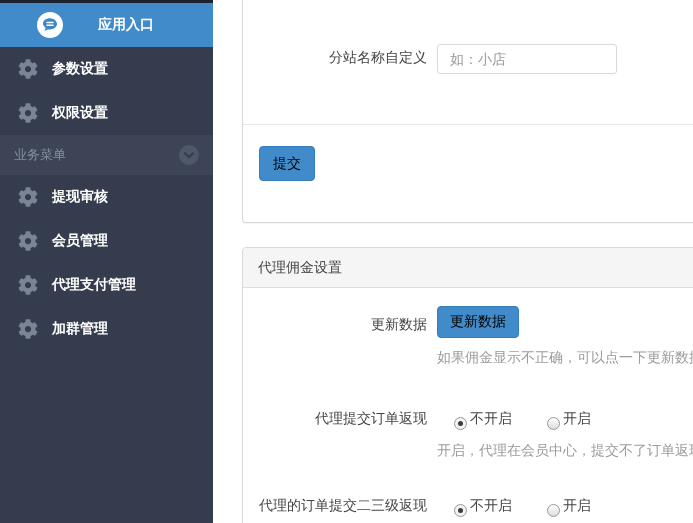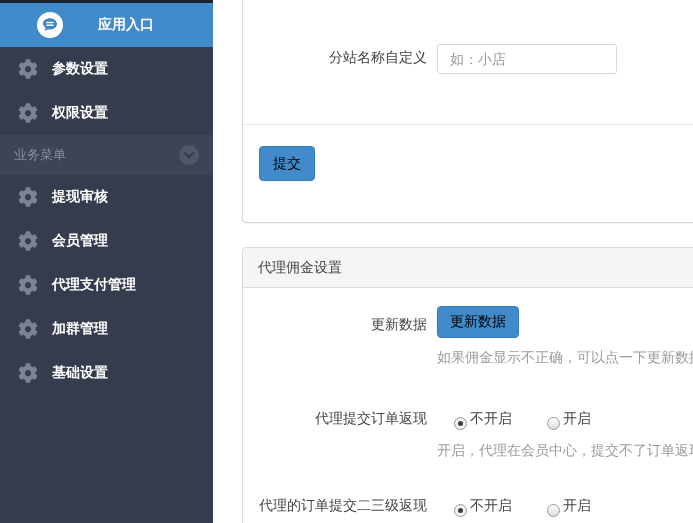--- a/index.html
+++ b/index.html
@@ -151,26 +151,20 @@
         <use href="#gear"></use>
       </svg>
     <span class="nav-label">代理支付管理</span>
   </div>
   <div class="nav-item">
     <svg class="gear">
         <use href="#gear"></use>
       </svg>
     <span class="nav-label">加群管理</span>
   </div>
-  <div class="nav-item">
-    <svg class="gear">
-        <use href="#gear"></use>
-      </svg>
-    <span class="nav-label">基础设置</span>
-  </div>
 </div>
 
 <div class="main">
 
   <div class="panel panel-subsite">
     <div class="form-label">分站名称自定义</div>
     <input class="text-input" type="text" placeholder="如：小店" style="">
     <div class="divider1"></div>
     <button class="btn submit-btn">提交</button>
   </div>

